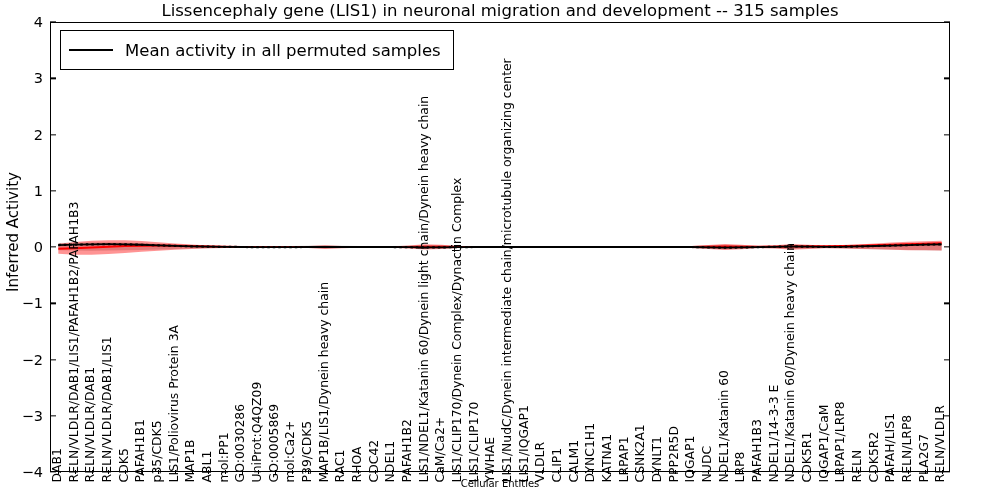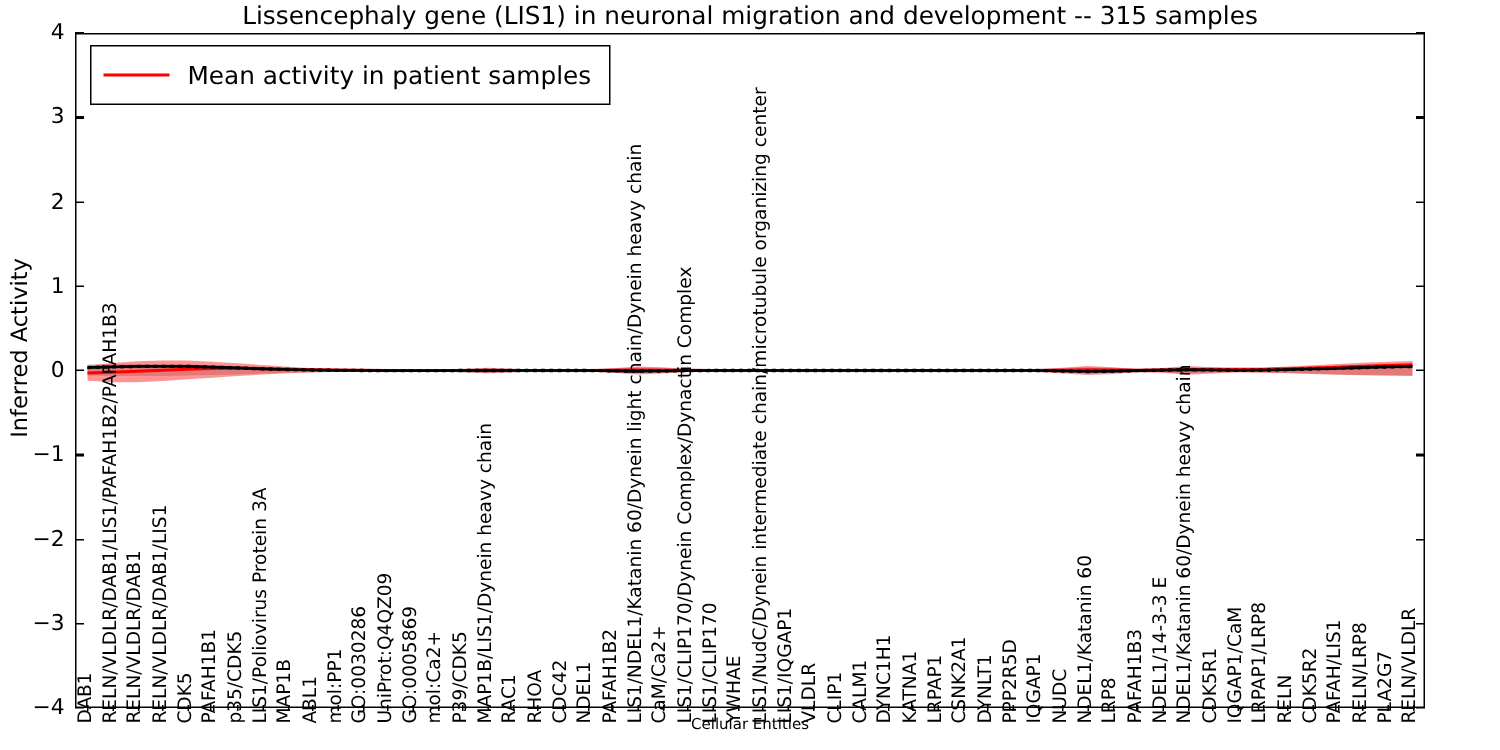--- a/index.html
+++ b/index.html
@@ -214,18 +214,18 @@
       <div class="xtick-label" style="left: 912.933px;">RELN/LRP8</div>
       <div class="xtick-mark" style="left: 925px;"></div>
       <div class="xtick-label" style="left: 929.6px;">PLA2G7</div>
       <div class="xtick-mark" style="left: 941.667px;"></div>
       <div class="xtick-label" style="left: 946.267px;">RELN/VLDLR</div>
     </div>
   <div id="xlabel">Cellular Entities</div>
 
   <div id="legend">
     <div class="legend-row">
-      <span class="legend-swatch red"></span>
-      <span class="legend-text">Mean activity in patient samples</span>
+      <span class="legend-swatch"></span>
+      <span class="legend-text">Mean activity in all permuted samples</span>
     </div>
   </div>
 
 </div>
 
 </body></html>

